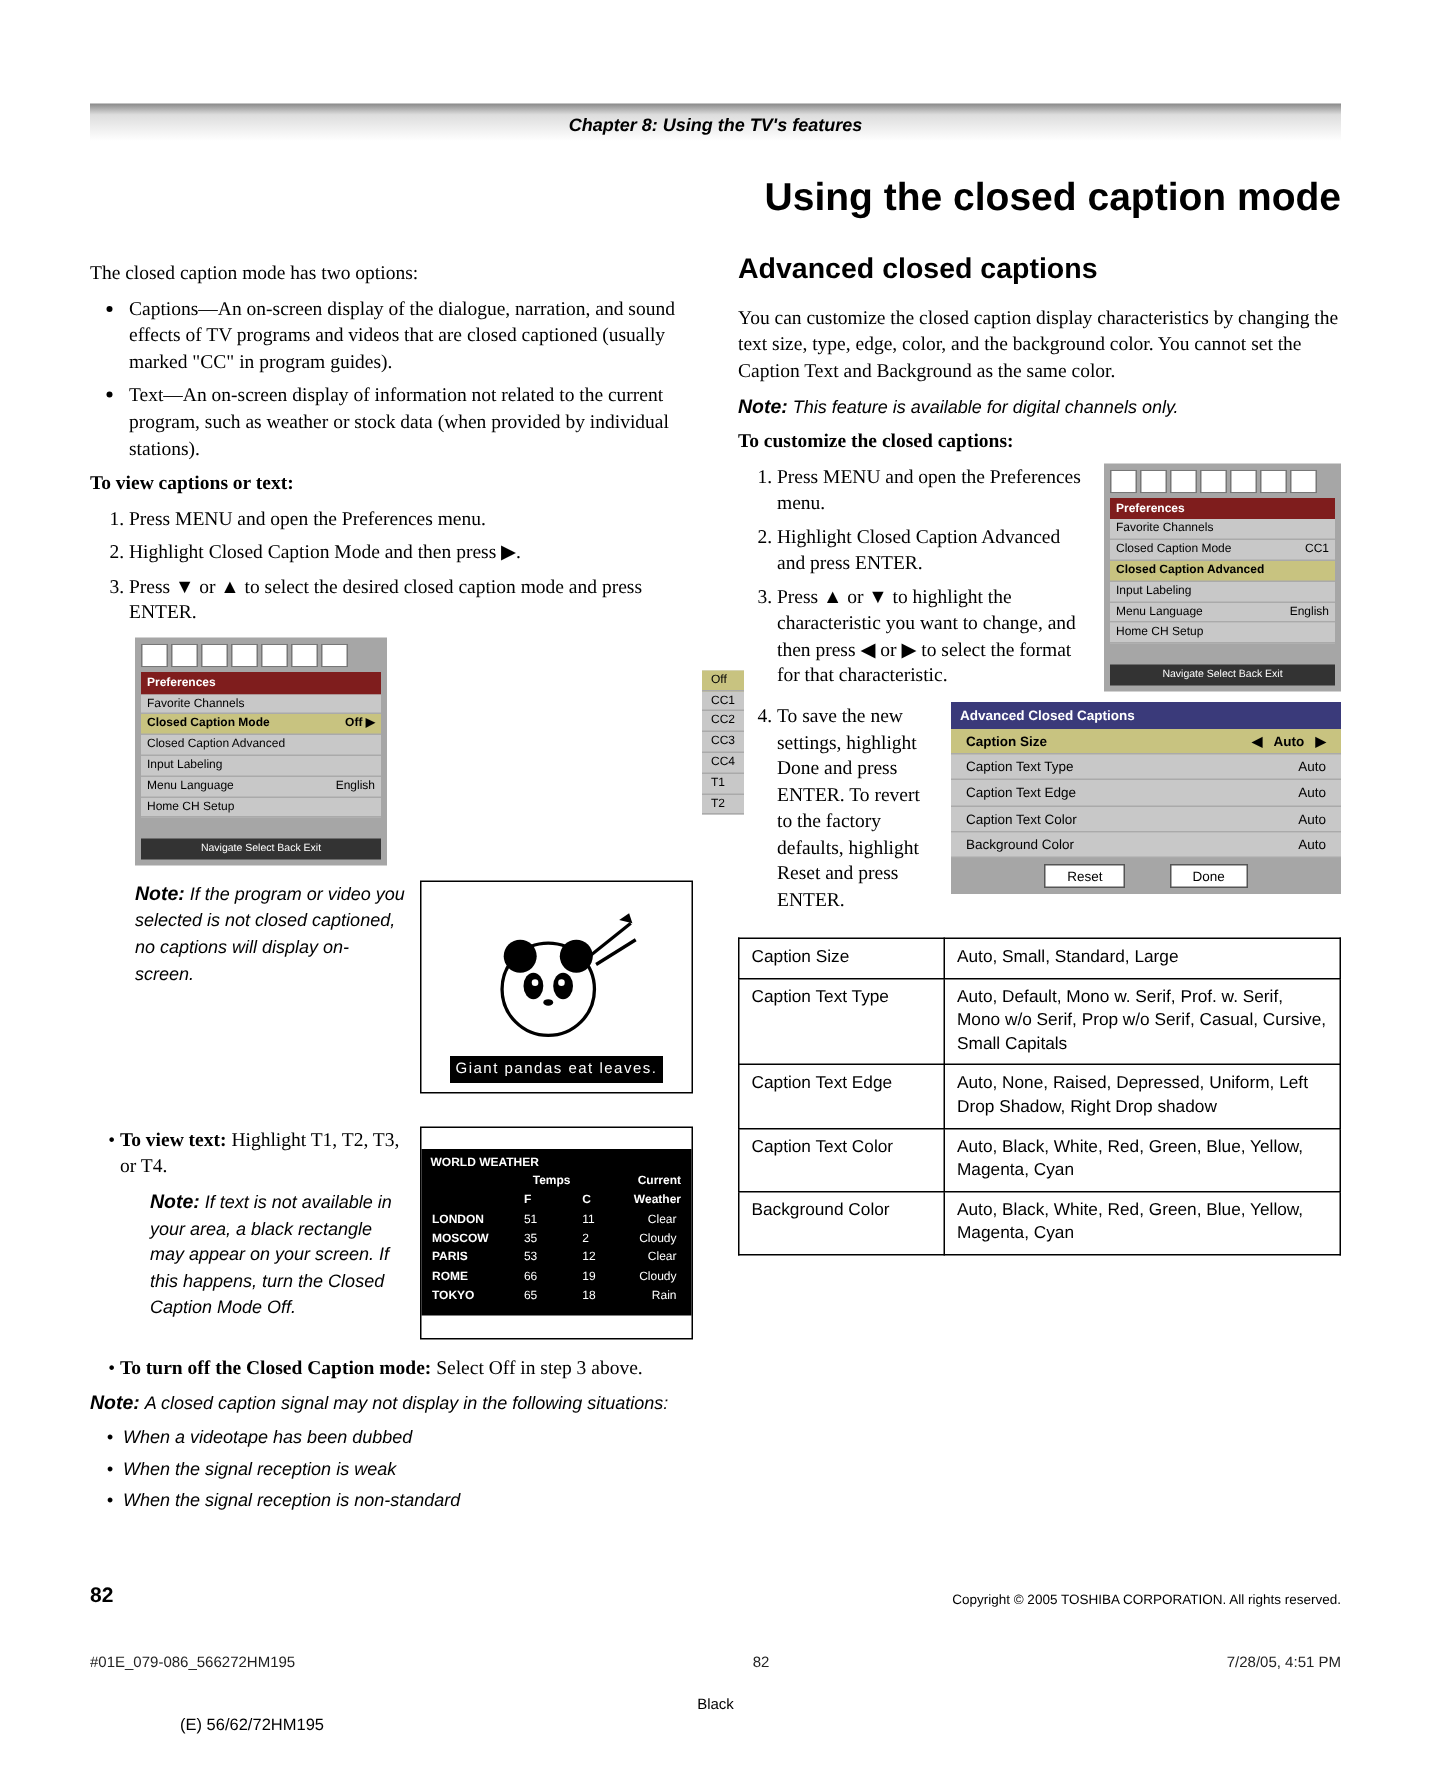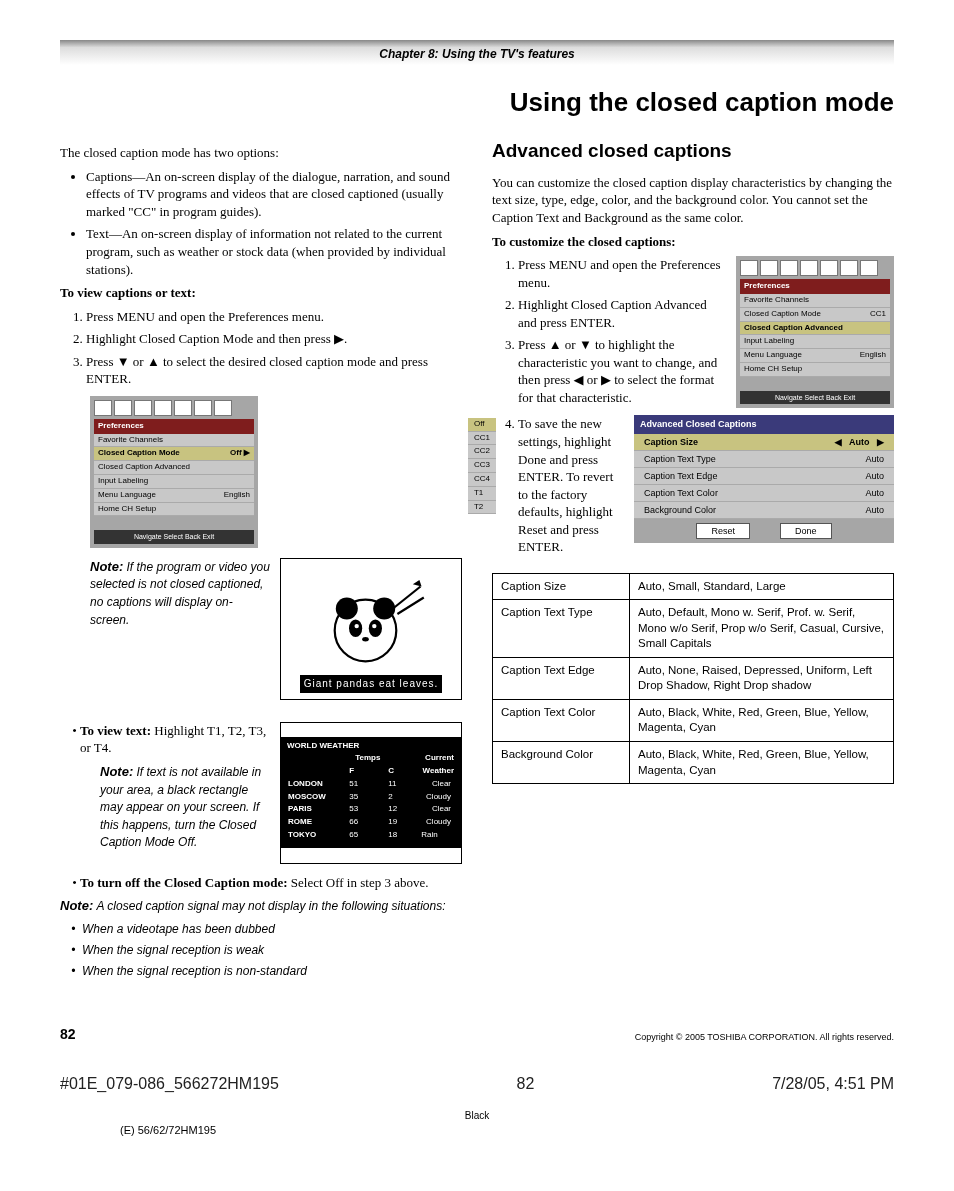--- a/index.html
+++ b/index.html
@@ -13,20 +13,21 @@
   }
   .chapter-bar {
     background: linear-gradient(to bottom, #888 0%, #ddd 30%, #fff 100%);
     text-align: center;
     font-style: italic;
     font-weight: bold;
     font-size: 12px;
     padding: 6px 0 3px 0;
     font-family: Arial, sans-serif;
     margin-bottom: 20px;
+    margin-top: 29px;
   }
   h1.main-title {
     font-family: Arial, Helvetica, sans-serif;
     font-size: 26px;
     font-weight: bold;
     margin: 10px 0 18px 0;
     text-align: right;
   }
   .two-col {
     display: flex;
@@ -144,21 +145,21 @@
   table.opts td {
     border: 1px solid #000;
     padding: 5px 8px;
     vertical-align: top;
   }
   table.opts td.k { width: 120px; }
 
   .page-num { font-family: Arial, sans-serif; font-weight: bold; font-size: 14px; }
   .copyright { font-family: Arial, sans-serif; font-size: 9px; text-align: right; }
   .footer-row { display: flex; justify-content: space-between; align-items: flex-end; margin-top: 40px; }
-  .print-meta { font-family: Arial, sans-serif; font-size: 16px; display: flex; justify-content: space-between; margin-top: 30px; color: #222; }
+  .print-meta { font-family: Arial, sans-serif; font-size: 10px; display: flex; justify-content: space-between; margin-top: 30px; color: #222; }
   .print-model { font-family: Arial, sans-serif; font-size: 11px; margin-top: 14px; }
   .clearfix::after { content: ""; display: table; clear: both; }
 </style>
 </head>
 <body>
 
 <div class="chapter-bar">Chapter 8: Using the TV's features</div>
 
 <h1 class="main-title">Using the closed caption mode</h1>
 
@@ -299,21 +300,21 @@
                 <tr>
                   <td class="bold">ROME</td>
                   <td>66</td>
                   <td>19</td>
                   <td style="text-align:right">Cloudy</td>
                 </tr>
                 <tr>
                   <td class="bold">TOKYO</td>
                   <td>65</td>
                   <td>18</td>
-                  <td style="text-align:center">Rain</td>
+                  <td style="text-align:right">Rain</td>
                 </tr>
               </tbody>
           </table>
         </div>
       </div>
       <ul style="list-style-type:'• '; padding-left:20px;">
         <li>
           <span class="bold">To view text:</span>
           <span>Highlight T1, T2, T3, or T4.</span>
         </li>
@@ -338,20 +339,24 @@
     <ul class="note-text" style="padding-left:22px; list-style-type:'•  ';">
       <li>When a videotape has been dubbed</li>
       <li>When the signal reception is weak</li>
       <li>When the signal reception is non-standard</li>
     </ul>
   </div>
 
   <div class="col">
     <h2 class="sub-title">Advanced closed captions</h2>
     <p>You can customize the closed caption display characteristics by changing the text size, type, edge, color, and the background color. You cannot set the Caption Text and Background as the same color.</p>
+    <p>
+      <span class="note-label">Note:</span>
+      <span class="note-text">This feature is available for digital channels only.</span>
+    </p>
     <p class="bold">To customize the closed captions:</p>
 
     <div class="clearfix">
       <div class="menu-right">
         <div class="osd2">
           <div class="osd-tabs">
             <div class="osd-tab"></div>
               <div class="osd-tab"></div>
               <div class="osd-tab"></div>
             <div class="osd-tab"></div>

